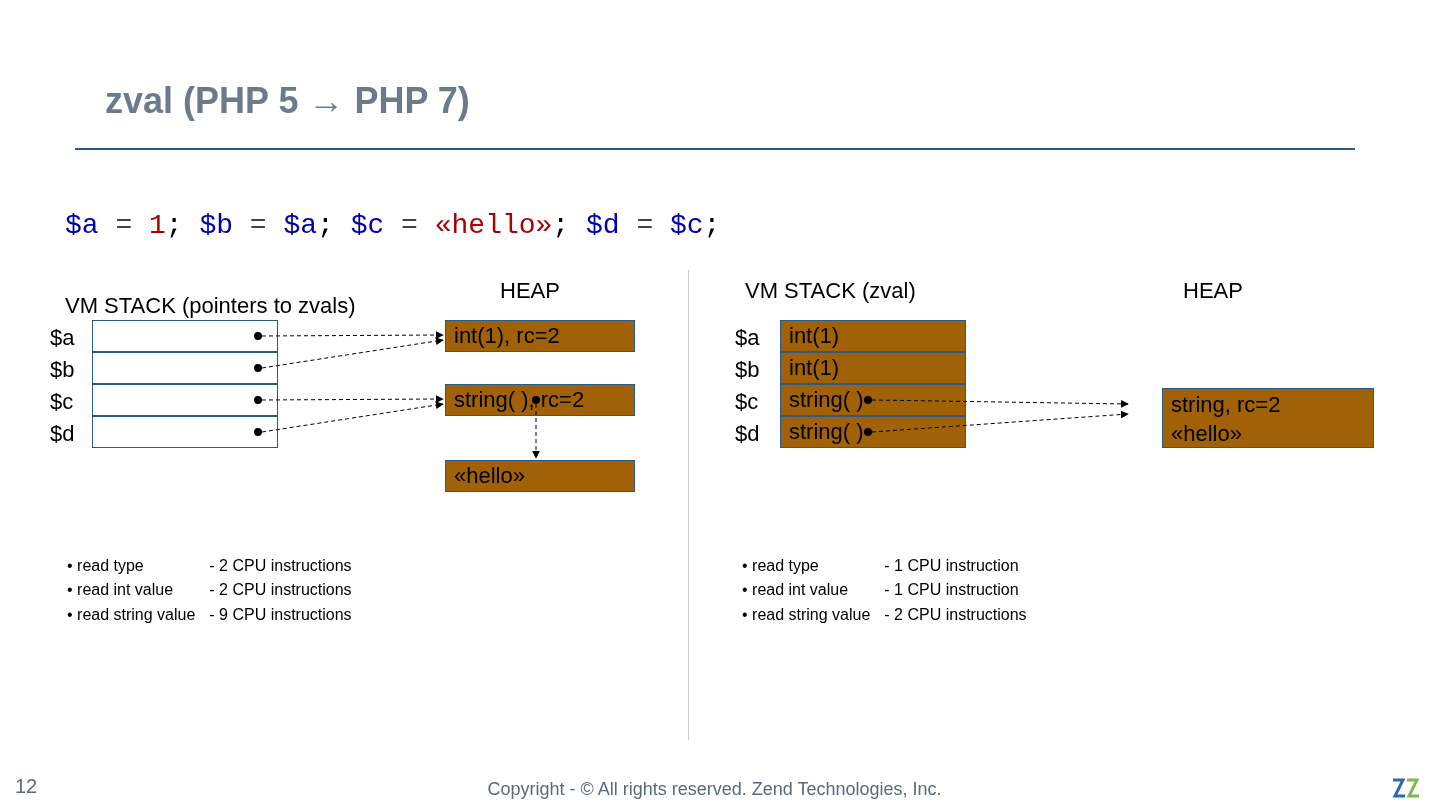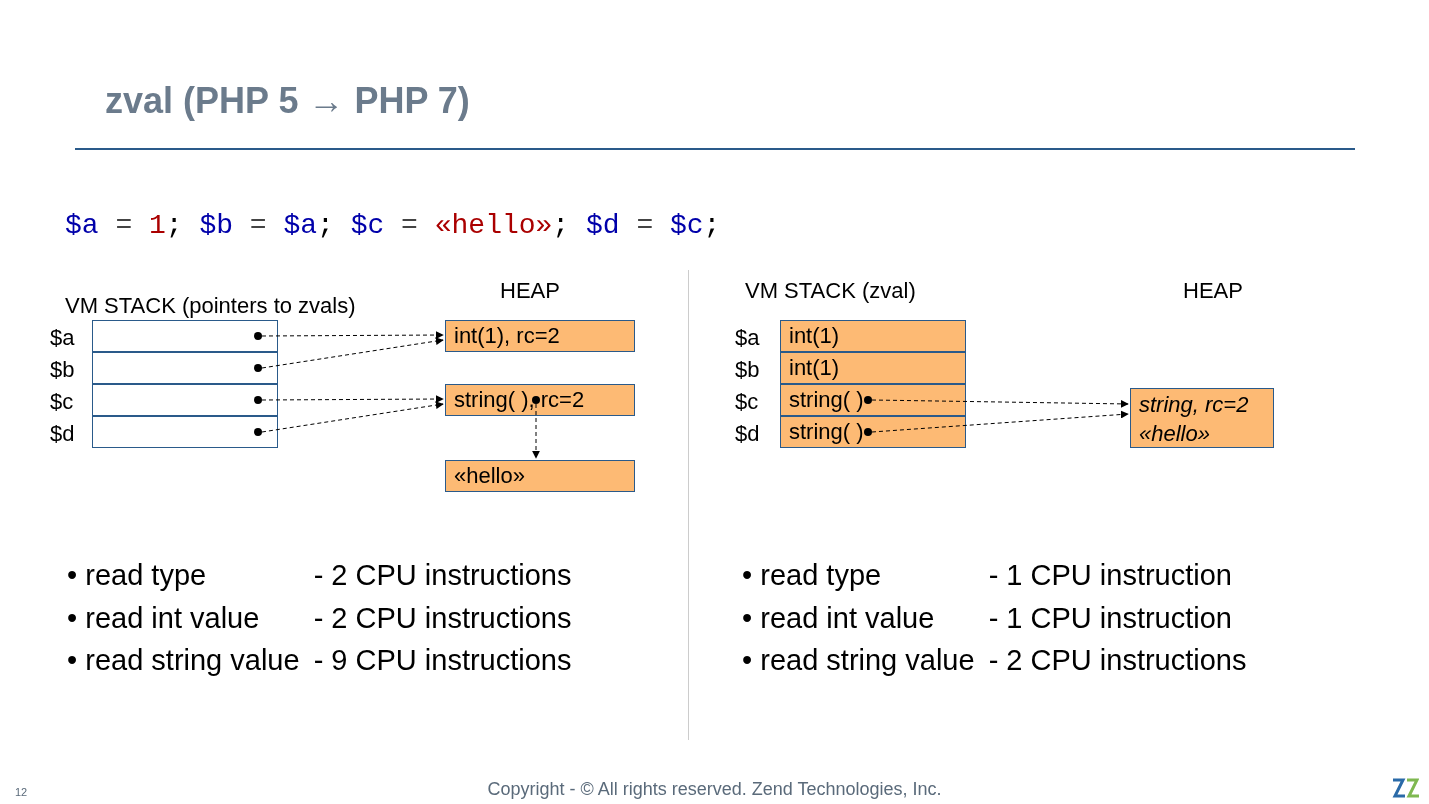--- a/index.html
+++ b/index.html
@@ -47,39 +47,39 @@
     color: #000;
   }
   .vlabel {
     position: absolute;
     font-size: 22px;
     color: #000;
   }
   .box {
     position: absolute;
     border: 1px solid #2a5a8a;
-    background: #fdba74;
+    background: #a16207;
     font-size: 22px;
     padding: 2px 8px;
     color: #000;
   }
   .stackcell {
     position: absolute;
     border: 1px solid #2a5a8a;
     background: #fff;
   }
   svg.arrows {
     position: absolute;
     left: 0; top: 0;
     width: 1429px; height: 804px;
     pointer-events: none;
   }
   .bullets {
     position: absolute;
-    font-size: 29px;
+    font-size: 16px;
     line-height: 1.4;
   }
   .bullets td { padding-right: 12px; }
   .bullets td.b::before { content: "•  "; }
   .divider {
     position: absolute;
     left: 688px;
     top: 270px;
     width: 0;
     height: 470px;
@@ -90,21 +90,21 @@
     bottom: 4px;
     width: 100%;
     text-align: center;
     font-size: 18px;
     color: #5a6a7a;
   }
   .pagenum {
     position: absolute;
     left: 15px;
     bottom: 6px;
-    font-size: 11px;
+    font-size: 20px;
     color: #5a6a7a;
   }
   .logo {
     position: absolute;
     right: 10px;
     bottom: 6px;
     width: 28px;
     height: 20px;
   }
 </style>
@@ -141,21 +141,21 @@
 <div class="vlabel" style="left:735px; top:325px;">$a</div>
 <div class="vlabel" style="left:735px; top:357px;">$b</div>
 <div class="vlabel" style="left:735px; top:389px;">$c</div>
 <div class="vlabel" style="left:735px; top:421px;">$d</div>
 
 <div class="box" style="left:780px; top:320px; width:186px; padding:2px 8px;">int(1)</div>
 <div class="box" style="left:780px; top:352px; width:186px;">int(1)</div>
 <div class="box" style="left:780px; top:384px; width:186px;">string(  )</div>
 <div class="box" style="left:780px; top:416px; width:186px;">string(  )</div>
 
-<div class="box" style="left:1130px; top:388px; width:144px; height:60px; line-height:1.3; padding:2px 8px;font-style:italic;">
+<div class="box" style="left:1162px; top:388px; width:212px; height:60px; line-height:1.3; padding:2px 8px;">
   <div>string, rc=2</div>
   <div>«hello»</div>
 </div>
 
 <svg class="arrows">
   <defs>
     <marker id="ah" viewBox="0 0 10 10" refX="9" refY="5" markerWidth="8" markerHeight="8" orient="auto">
       <path d="M 0 0 L 10 5 L 0 10 z" fill="#000"></path>
     </marker>
   </defs>

